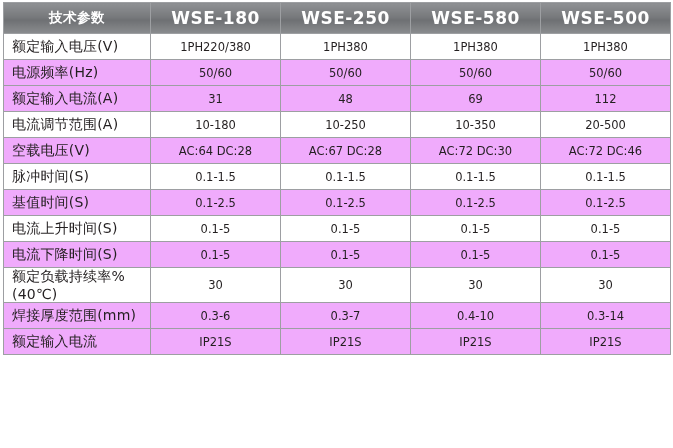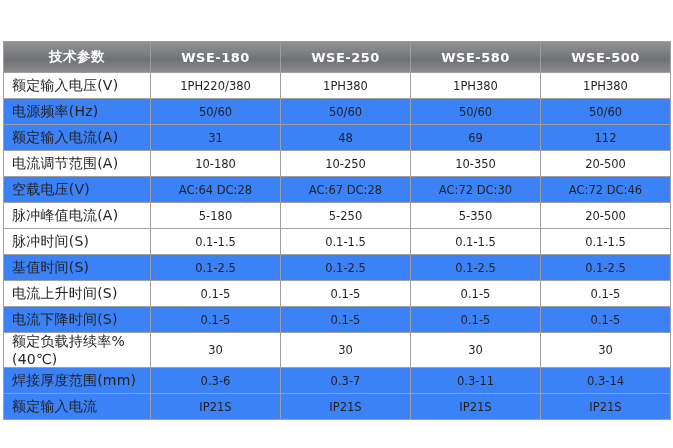--- a/index.html
+++ b/index.html
@@ -12,38 +12,37 @@
     height: 448px;
     font-family: "DejaVu Sans", "Liberation Sans", sans-serif;
     color: #231f20;
     overflow: hidden;
   }
   .spec-wrap {
     width: 673px;
     height: 348px;
     box-sizing: border-box;
     padding: 2px 3px 3px 3px;
-    margin-top: 39px;
   }
   table.spec {
     width: 667px;
     border-collapse: collapse;
     table-layout: fixed;
   }
   table.spec td, table.spec th {
     border: 1px solid #9d9fa2;
     padding: 0;
     margin: 0;
   }
   
   thead th {
     height: 30px;
     background: linear-gradient(to bottom, #8f9194 0%, #77797c 45%, #6e7073 55%, #8a8c8f 100%);
     color: #ffffff;
-    font-size: 13px;
+    font-size: 17px;
     font-weight: bold;
     text-align: center;
     letter-spacing: 0.5px;
     border: 1px solid #6b6d70;
   }
   thead th.hdr-first {
     font-size: 13.5px;
   }
   
   tbody td {
@@ -53,21 +52,21 @@
     background: #ffffff;
     color: #231f20;
   }
   tbody td.label {
     text-align: left;
     padding-left: 8px;
     font-size: 14px;
     letter-spacing: 0.2px;
   }
   tbody tr.shade td {
-    background: #3b82f6;
+    background: #f0abfc;
   }
   
   col.c0 { width: 147px; }
   col.c1 { width: 130px; }
   col.c2 { width: 130px; }
   col.c3 { width: 130px; }
   col.c4 { width: 130px; }
 </style>
 </head>
 <body>
@@ -120,27 +119,20 @@
           <td>20-500</td>
         </tr>
         <tr class="shade">
           <td class="label">空载电压(V)</td>
           <td>AC:64 DC:28</td>
           <td>AC:67 DC:28</td>
           <td>AC:72 DC:30</td>
           <td>AC:72 DC:46</td>
         </tr>
         <tr>
-          <td class="label">脉冲峰值电流(A)</td>
-          <td>5-180</td>
-          <td>5-250</td>
-          <td>5-350</td>
-          <td>20-500</td>
-        </tr>
-        <tr>
           <td class="label">脉冲时间(S)</td>
           <td>0.1-1.5</td>
           <td>0.1-1.5</td>
           <td>0.1-1.5</td>
           <td>0.1-1.5</td>
         </tr>
         <tr class="shade">
           <td class="label">基值时间(S)</td>
           <td>0.1-2.5</td>
           <td>0.1-2.5</td>
@@ -165,21 +157,21 @@
           <td class="label">额定负载持续率% (40℃)</td>
           <td>30</td>
           <td>30</td>
           <td>30</td>
           <td>30</td>
         </tr>
         <tr class="shade">
           <td class="label">焊接厚度范围(mm)</td>
           <td>0.3-6</td>
           <td>0.3-7</td>
-          <td>0.3-11</td>
+          <td>0.4-10</td>
           <td>0.3-14</td>
         </tr>
         <tr class="shade">
           <td class="label">额定输入电流</td>
           <td>IP21S</td>
           <td>IP21S</td>
           <td>IP21S</td>
           <td>IP21S</td>
         </tr>
       </tbody>

